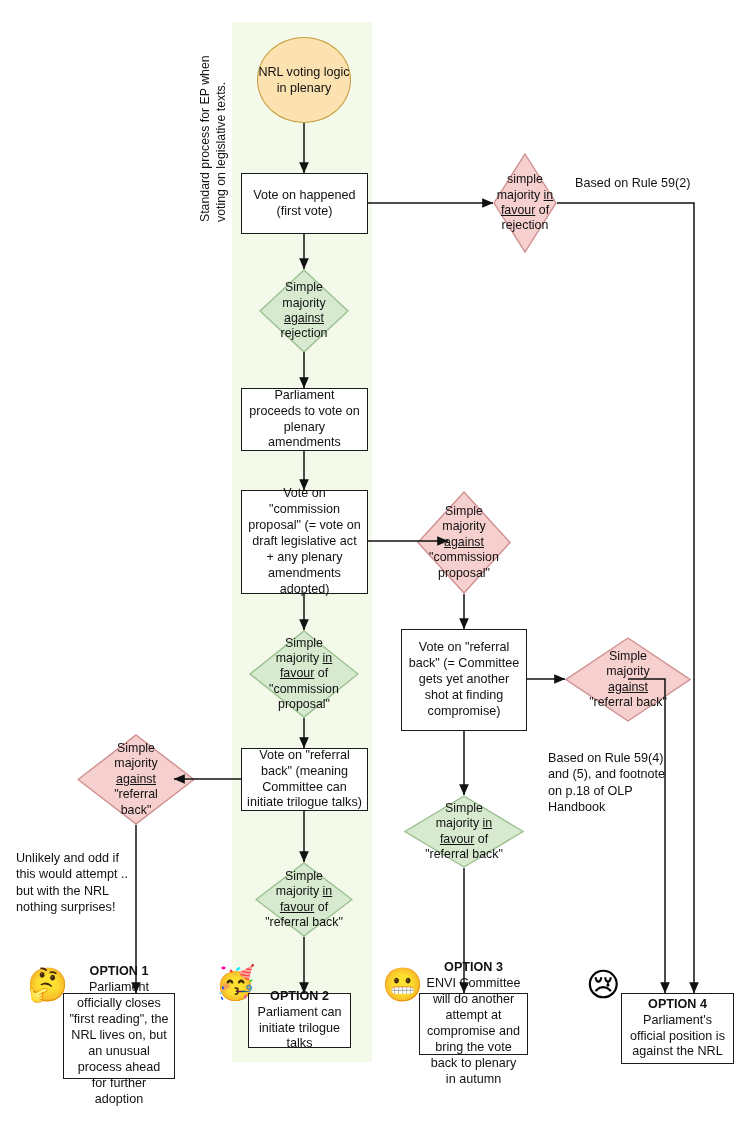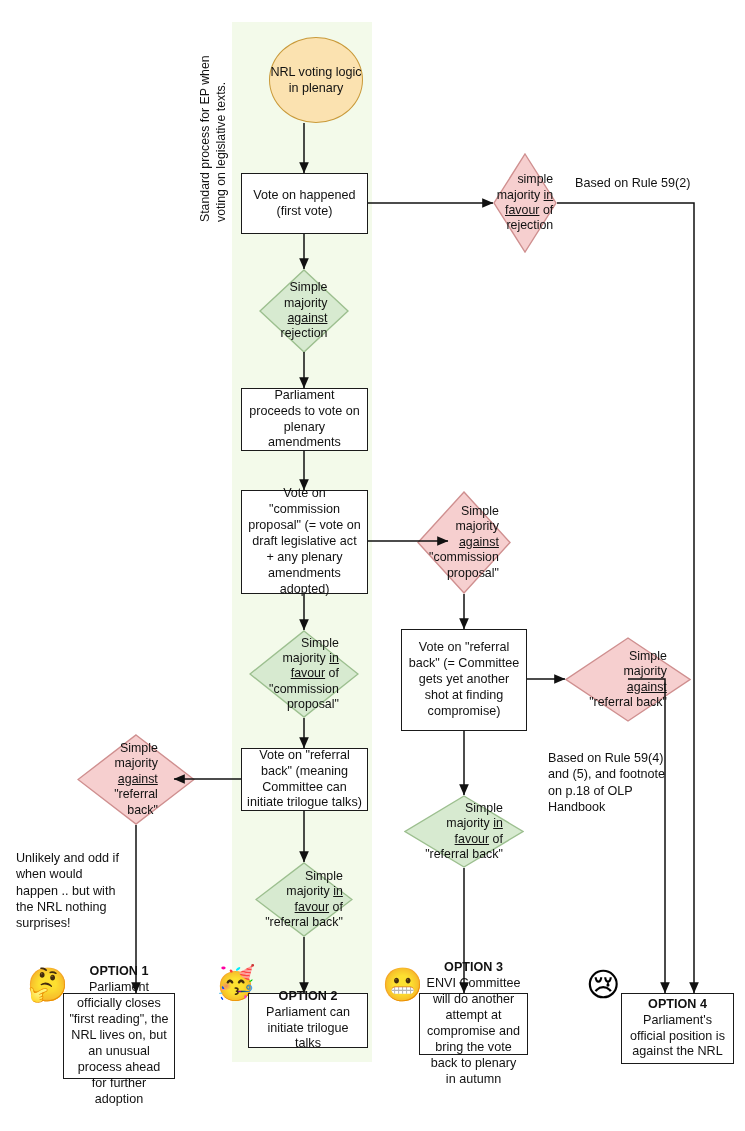--- a/index.html
+++ b/index.html
@@ -19,27 +19,27 @@
   .node{position:absolute;box-sizing:border-box;}
 
   .proc{
     background:#ffffff;border:1.4px solid #1a1a1a;
     display:flex;align-items:center;justify-content:center;text-align:center;
     font-size:12.6px;line-height:1.27;color:#111;padding:3px 5px;
   }
   .term{
     background:#fbe2b0;border:1.4px solid #c99a3a;border-radius:50%;
     display:flex;align-items:center;justify-content:center;text-align:center;
-    font-size:12.6px;line-height:1.3;color:#111;margin-left:12px;
+    font-size:12.6px;line-height:1.3;color:#111;
   }
   .dec{position:absolute;}
   .dec .shape{position:absolute;inset:0;}
   .dec .txt{
     position:absolute;inset:0;display:flex;align-items:center;justify-content:center;
-    text-align:right;font-size:12.4px;line-height:1.24;color:#111;
+    text-align:center;font-size:12.4px;line-height:1.24;color:#111;
     pointer-events:none;padding:0 2px;box-sizing:border-box;
   }
   .note{
     position:absolute;text-align:center;font-size:12.6px;line-height:1.3;color:#111;
   }
   .note.right{text-align:left;}
   .note.left{text-align:left;}
   .vlabel{
     position:absolute;font-size:12.3px;line-height:1.28;color:#111;
     writing-mode:vertical-rl;transform:rotate(180deg);text-align:left;
@@ -219,21 +219,21 @@
       <span>
         <span>Simple</span><br>
         <span>majority</span><br>
         <u>against</u><br>
         <span>"referral</span><br>
         <span>back"</span>
       </span>
     </div>
   </div>
 
-  <div class="note right" style="left:16px;top:850px;width:112px;">Unlikely and odd if when would happen .. but with the NRL nothing surprises!</div>
+  <div class="note right" style="left:16px;top:850px;width:112px;">Unlikely and odd if this would attempt .. but with the NRL nothing surprises!</div>
 
   <div class="dec" style="left:255px;top:862px;width:98px;height:75px;">
     <svg class="shape" viewBox="0 0 98 75" preserveAspectRatio="none">
       <polygon points="49,1 97,37.5 49,74 1,37.5" fill="#d7ead0" stroke="#9cbf8f" stroke-width="1.4"></polygon>
     </svg>
     <div class="txt">
       <span>
         <span>Simple</span><br>
         <span>majority </span><u>in</u><br>
         <u>favour</u><span> of</span><br>
@@ -244,21 +244,21 @@
 
   <div class="emoji" style="left:27px;top:968px;">🤔</div>
   <div class="node proc" style="left:63px;top:993px;width:112px;height:86px;">
     <div>
       <span class="optttl">OPTION 1</span><br>
       <span>Parliament officially closes "first reading", the NRL lives on, but an unusual process ahead for further adoption</span>
     </div>
   </div>
 
   <div class="emoji" style="left:215px;top:966px;">🥳</div>
-  <div class="node proc" style="left:248px;top:993px;width:120px;height:55px;">
+  <div class="node proc" style="left:248px;top:993px;width:103px;height:55px;">
     <div>
       <span class="optttl">OPTION 2</span><br>
       <span>Parliament can initiate trilogue talks</span>
     </div>
   </div>
 
   <div class="emoji" style="left:382px;top:968px;">😬</div>
   <div class="node proc" style="left:419px;top:993px;width:109px;height:62px;">
     <div>
       <span class="optttl">OPTION 3</span><br>

